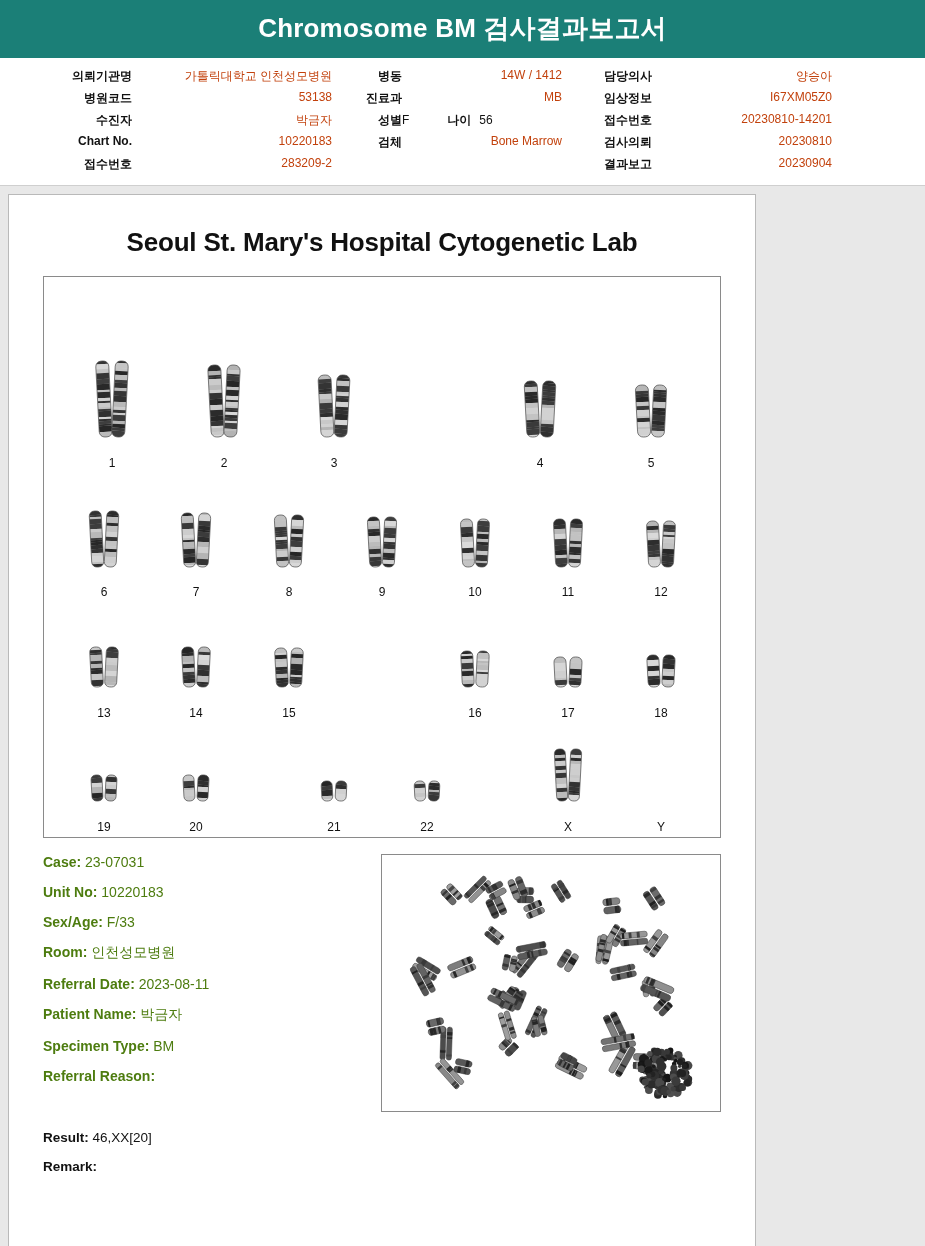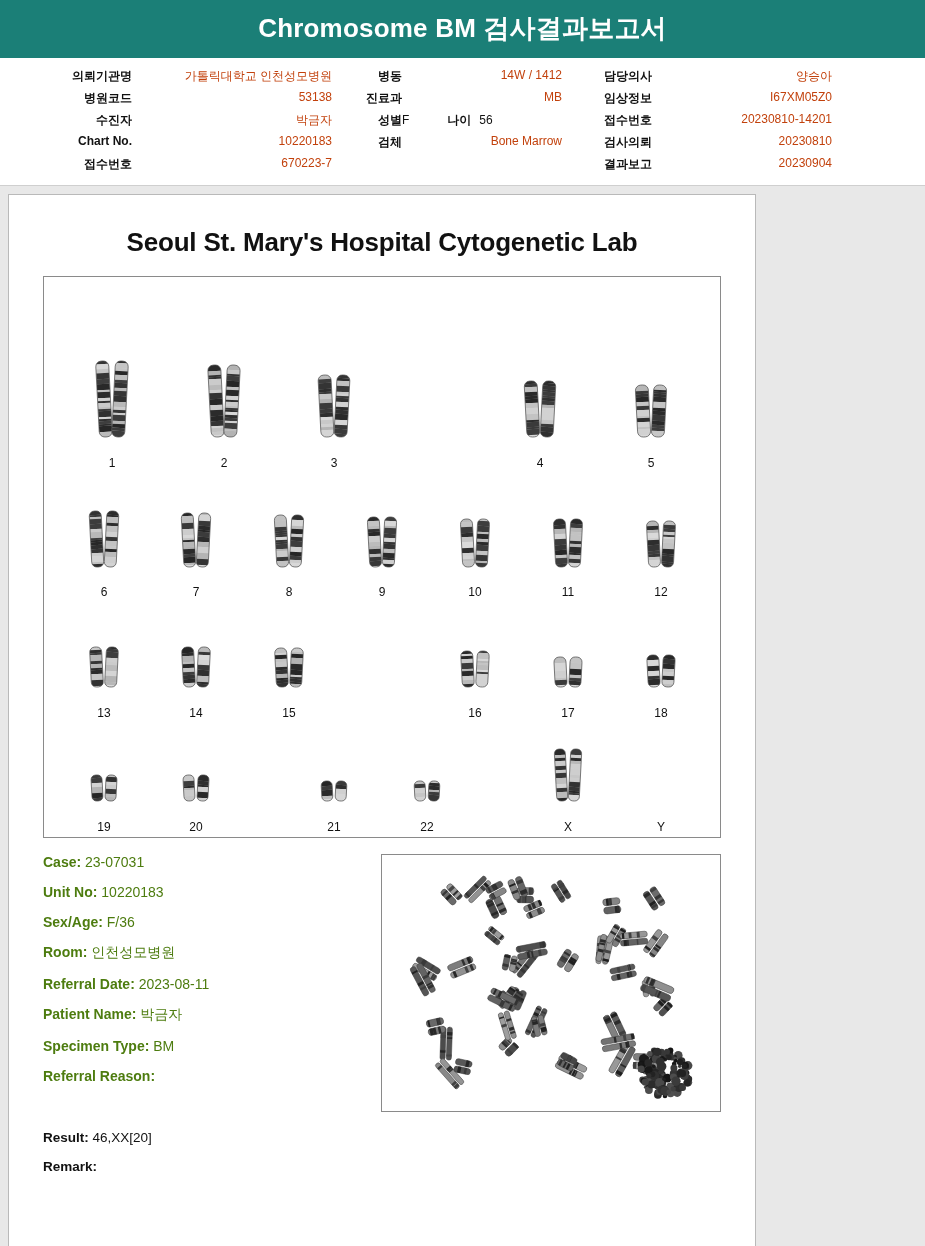--- a/index.html
+++ b/index.html
@@ -147,21 +147,21 @@
       <div class="val">20230810-14201</div>
 
       <div class="lbl">Chart No.</div>
       <div class="val">10220183</div>
       <div class="lbl">검체</div>
       <div class="val">Bone Marrow</div>
       <div class="lbl">검사의뢰</div>
       <div class="val">20230810</div>
 
       <div class="lbl">접수번호</div>
-      <div class="val">670223-7</div>
+      <div class="val">283209-2</div>
       <div></div>
       <div></div>
       <div class="lbl">결과보고</div>
       <div class="val">20230904</div>
     </div>
   </div>
 
   <div class="sheet">
 
     <div class="lab-title">Seoul St. Mary's Hospital Cytogenetic Lab</div>
@@ -1126,21 +1126,21 @@
         <div class="field-line">
           <span class="k">Case:</span>
           <span class="v">23-07031</span>
         </div>
         <div class="field-line">
           <span class="k">Unit No:</span>
           <span class="v">10220183</span>
         </div>
         <div class="field-line">
           <span class="k">Sex/Age:</span>
-          <span class="v">F/36</span>
+          <span class="v">F/33</span>
         </div>
         <div class="field-line">
           <span class="k">Room:</span>
           <span class="v">인천성모병원</span>
         </div>
         <div class="field-line">
           <span class="k">Referral Date:</span>
           <span class="v">2023-08-11</span>
         </div>
         <div class="field-line">

